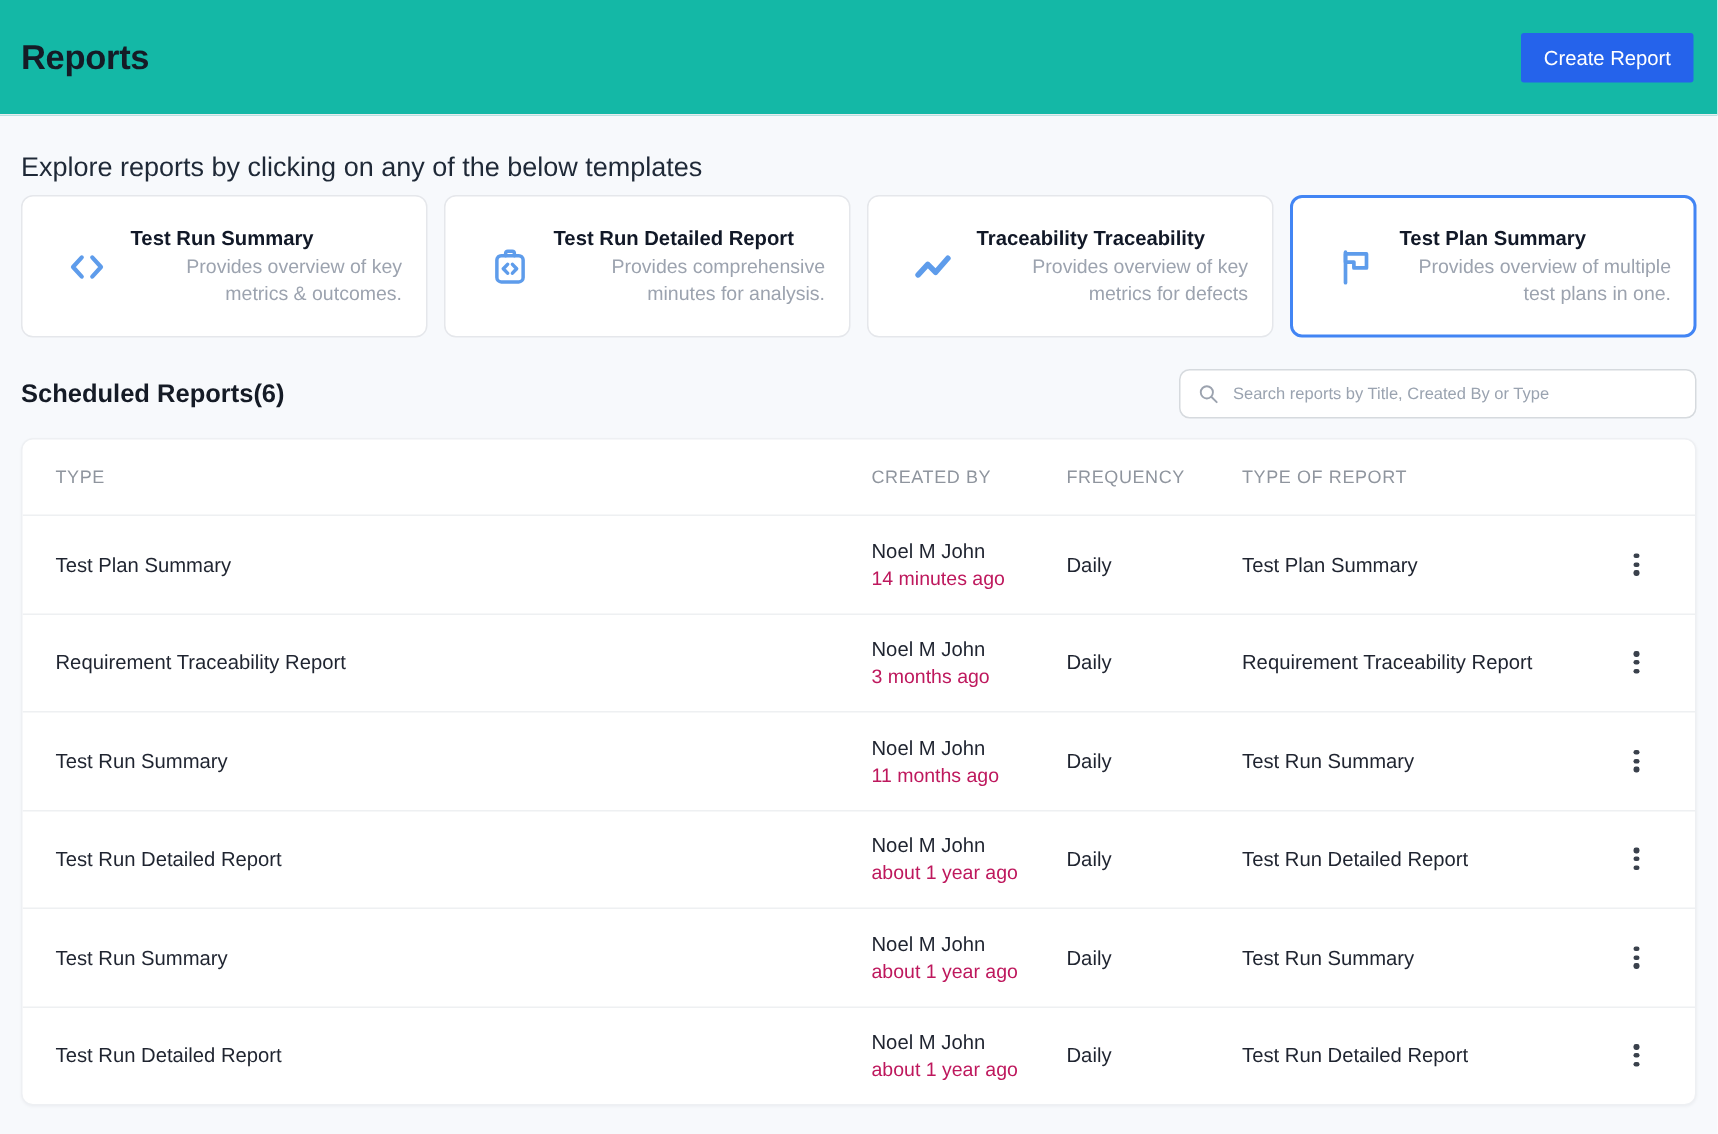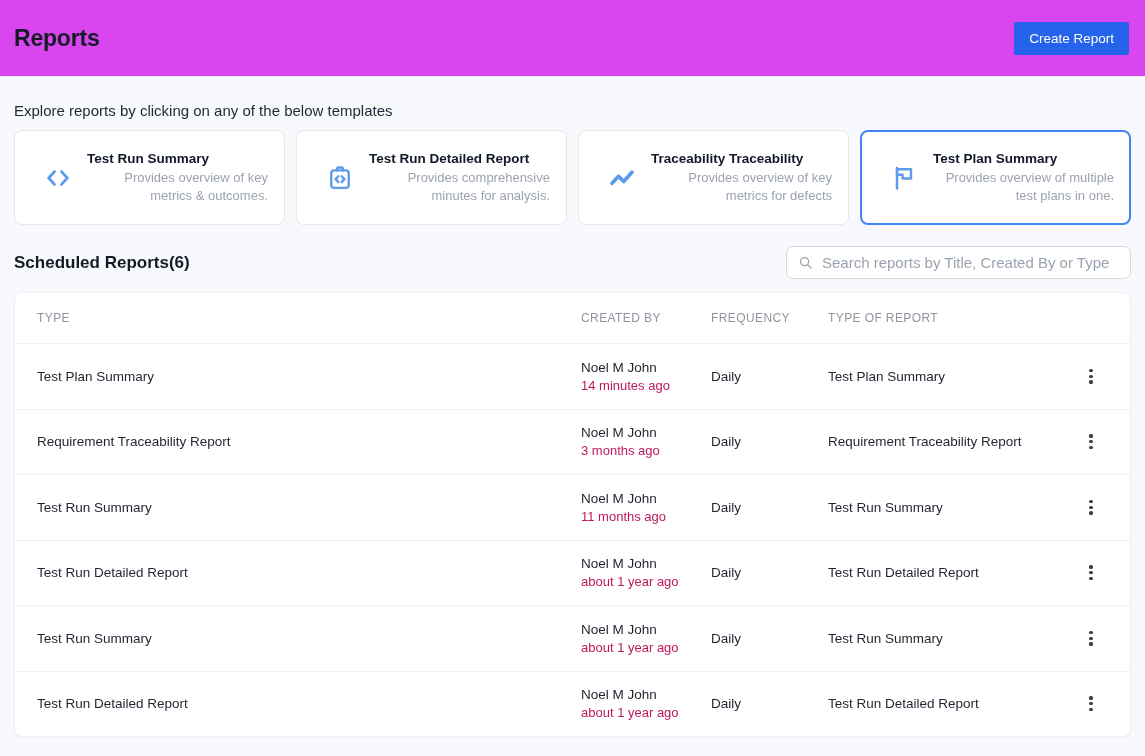--- a/index.html
+++ b/index.html
@@ -7,21 +7,21 @@
   body {
     font-family: "Liberation Sans", sans-serif;
     background: #f7f9fc;
     color: #111827;
     overflow: hidden;
   }
 
   
   .page-header {
     height: 77px;
-    background: #d946ef;
+    background: #14b8a6;
     border-bottom: 1px solid #e9ecef;
     display: flex;
     align-items: center;
     justify-content: space-between;
     padding: 0 16px 0 14px;
   }
   .page-title {
     font-size: 23px;
     font-weight: 700;
     color: #151b26;
@@ -37,21 +37,21 @@
     padding: 9px 15px;
     border-radius: 2px;
     cursor: pointer;
   }
 
   
   .content { padding: 0 14px; }
 
   .intro-text {
     margin-top: 25px;
-    font-size: 15px;
+    font-size: 18px;
     line-height: 18px;
     color: #1f2937;
   }
 
   
   .cards-row {
     margin-top: 10px;
     display: grid;
     grid-template-columns: repeat(4, 1fr);
     gap: 11px;
@@ -115,21 +115,21 @@
     display: flex;
     align-items: center;
     padding: 0 10px 0 11px;
     gap: 9px;
   }
   .search-box svg { width: 15px; height: 15px; color: #9ca3af; flex: 0 0 15px; }
   .search-box input {
     border: none; outline: none;
     flex: 1;
     font-family: inherit;
-    font-size: 15px;
+    font-size: 11px;
     color: #0f172a;
     background: transparent;
   }
   .search-box input::placeholder { color: #9aa3b0; }
 
   
   .table-card {
     margin-top: 13px;
     background: #ffffff;
     border-radius: 8px;

